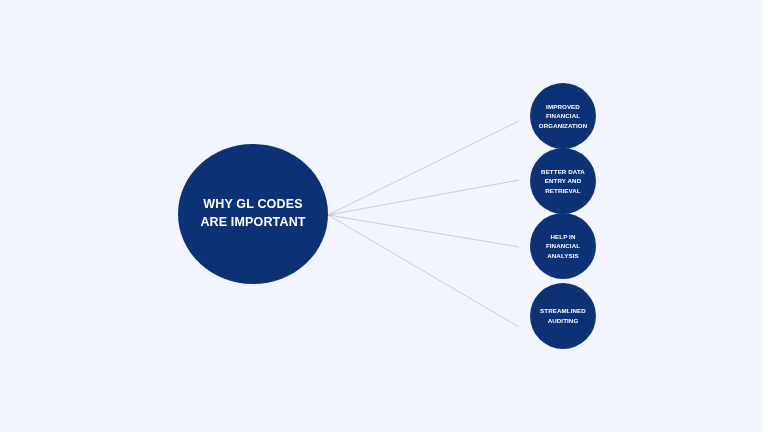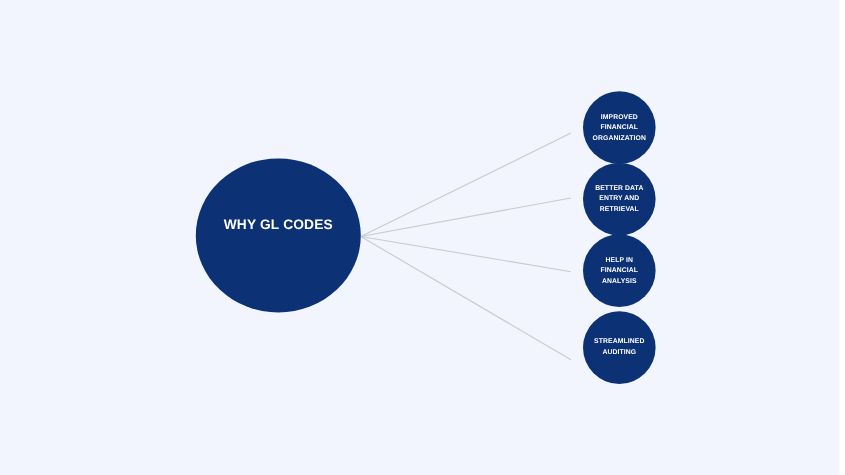--- a/index.html
+++ b/index.html
@@ -79,21 +79,21 @@
   <svg id="connectors" viewBox="0 0 768 432">
     <line x1="328" y1="215" x2="519" y2="121" stroke="#c8cace" stroke-width="1"></line>
     <line x1="328" y1="215" x2="519" y2="180" stroke="#c8cace" stroke-width="1"></line>
     <line x1="328" y1="215" x2="519" y2="247" stroke="#c8cace" stroke-width="1"></line>
     <line x1="328" y1="215" x2="519" y2="327" stroke="#c8cace" stroke-width="1"></line>
   </svg>
 
   <div class="node" id="root-node">
     <div class="root-label">
       <span>WHY GL CODES</span><br>
-      <br>
+      <span>ARE IMPORTANT</span><br>
     </div>
   </div>
 
   <div class="node leaf-node" id="leaf-0">
     <div class="leaf-label">
       <span>IMPROVED</span><br>
       <span>FINANCIAL</span><br>
       <span>ORGANIZATION</span>
     </div>
   </div>

